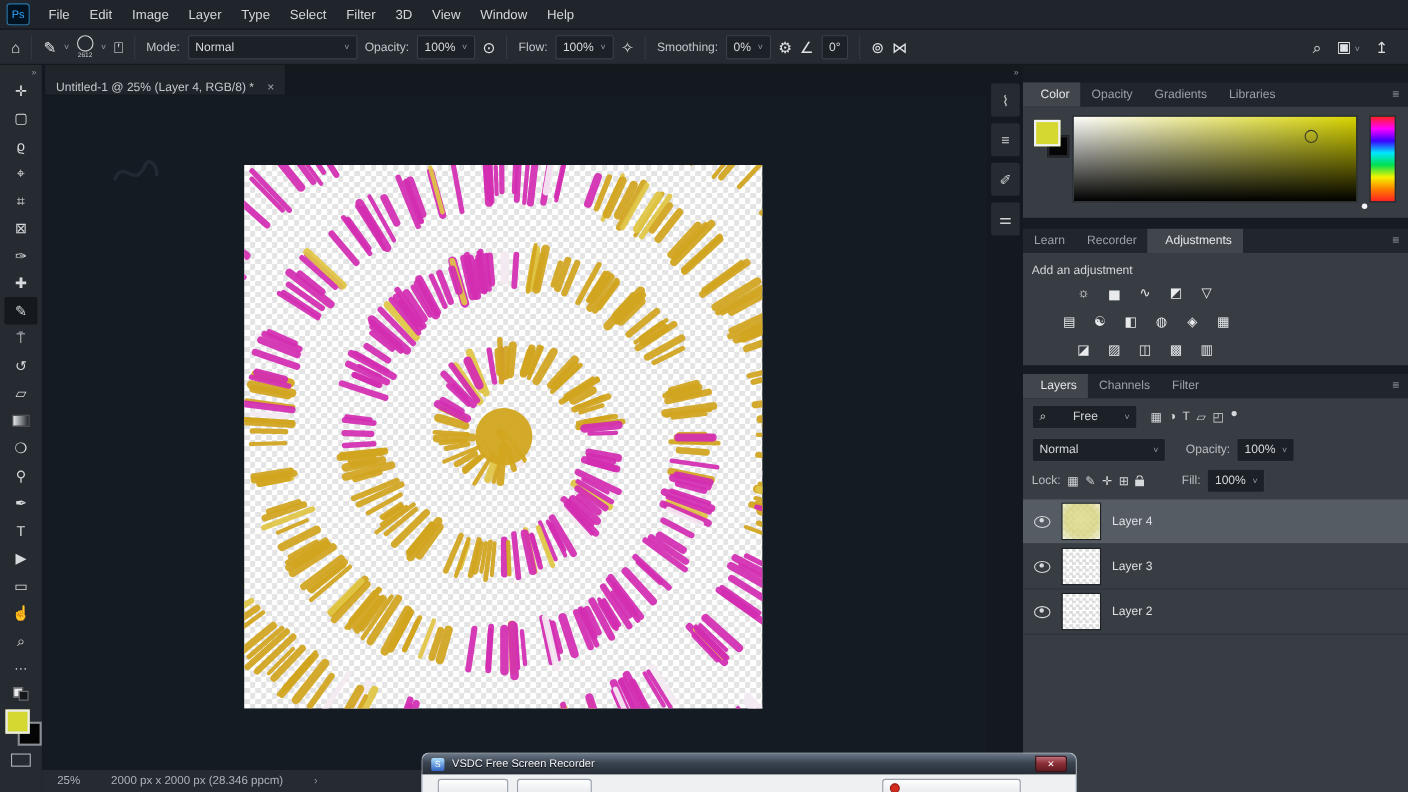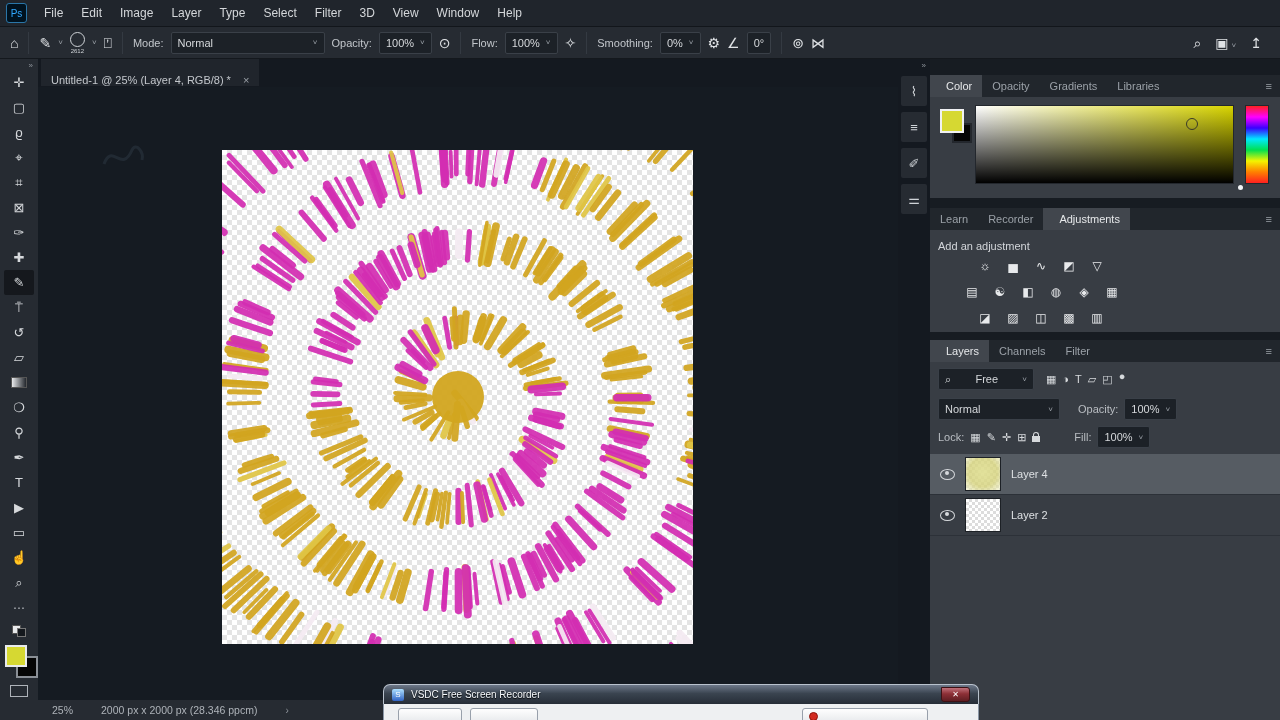--- a/index.html
+++ b/index.html
@@ -974,20 +974,25 @@
           <div class="lrow selected">
             <span class="eye"></span>
             <span class="thumb t-yellow">
                 <span class="ovl"></span>
               </span>
             <span>Layer 4</span>
           </div>
           <div class="lrow">
             <span class="eye"></span>
             <span class="thumb"></span>
+            <span>Layer 3</span>
+          </div>
+          <div class="lrow">
+            <span class="eye"></span>
+            <span class="thumb"></span>
             <span>Layer 2</span>
           </div>
         </div>
 
       </div>
     </div>
   </div>
 
   <div class="statusbar">
     <span>25%</span>

